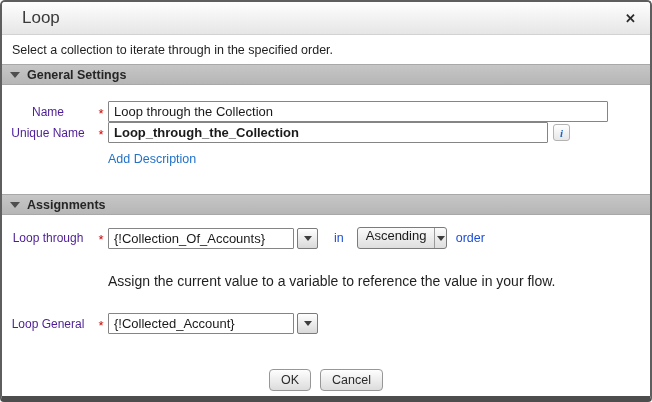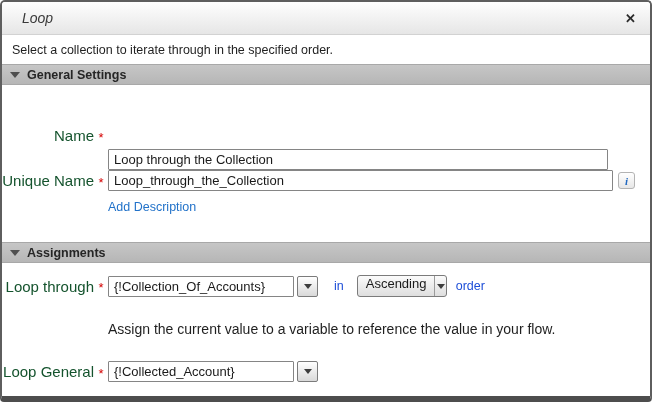--- a/index.html
+++ b/index.html
@@ -18,21 +18,21 @@
     overflow: hidden;
   }
   .titlebar {
     height: 33px; flex: 0 0 33px;
     background: linear-gradient(#fefefe, #e6e6e6);
     border-bottom: 1px solid #d2d2d2;
     display: flex; align-items: center;
     padding: 0 14px 0 20px;
   }
   .titlebar .title {
-    font-size: 14px; color: #3a3a3a; font-style: italic;
+    font-size: 17px; color: #3a3a3a;
   }
   .close-x {
     margin-left: auto;
     font-size: 13px; font-weight: bold; color: #2b2b2b;
     cursor: pointer; line-height: 1;
   }
   .descbar {
     flex: 0 0 29px;
     display: flex; align-items: center;
     padding: 0 10px;
@@ -53,40 +53,40 @@
     width: 0; height: 0;
     border-left: 5px solid transparent;
     border-right: 5px solid transparent;
     border-top: 6px solid #4f4f4f;
   }
   .row {
     display: flex; align-items: center;
   }
   .label-col {
     width: 92px; flex: 0 0 92px;
-    text-align: right;
-    font-size: 15px; color: #14532d;
+    text-align: center;
+    font-size: 12px; color: #4c1d95;
     white-space: nowrap;
   }
   .req {
     width: 14px; flex: 0 0 14px;
     text-align: center;
     color: #d40000; font-size: 13px;
     padding-top: 3px;
   }
   input.text-input {
     height: 21px;
     border: 1px solid #858585;
     padding: 0 5px;
     font-family: "Liberation Sans", sans-serif;
     font-size: 13px; color: #1a1a1a;
     background: #ffffff;
     border-radius: 1px;
   }
-  .wide { width: 500px; margin-top: 48px; }
+  .wide { width: 500px; }
   .medium { width: 186px; }
   .combo-btn {
     width: 21px; height: 21px; margin-left: 3px;
     border: 1px solid #7b7b7b; border-radius: 2px;
     background: linear-gradient(#ffffff, #d9d9d9);
     display: flex; align-items: center; justify-content: center;
     cursor: pointer;
   }
   .arrow-down {
     width: 0; height: 0;
@@ -164,21 +164,21 @@
 
   <div class="row mt16">
     <span class="label-col">Name</span>
     <span class="req">*</span>
     <input class="text-input wide" type="text" value="Loop through the Collection" style="">
   </div>
 
   <div class="row mt10">
     <span class="label-col">Unique Name</span>
     <span class="req">*</span>
-    <input class="text-input" type="text" style="width: 505px;" value="Loop_through_the_Collection">
+    <input class="text-input" type="text" style="width: 440px; font-weight: bold;" value="Loop_through_the_Collection">
     <span class="info-icon">i</span>
   </div>
 
   <div class="mt6 indent-link">
     <a class="link">Add Description</a>
   </div>
 
   <div class="section-header gap-to-assignments">
     <span class="tri-down"></span>
     <span>Assignments</span>

